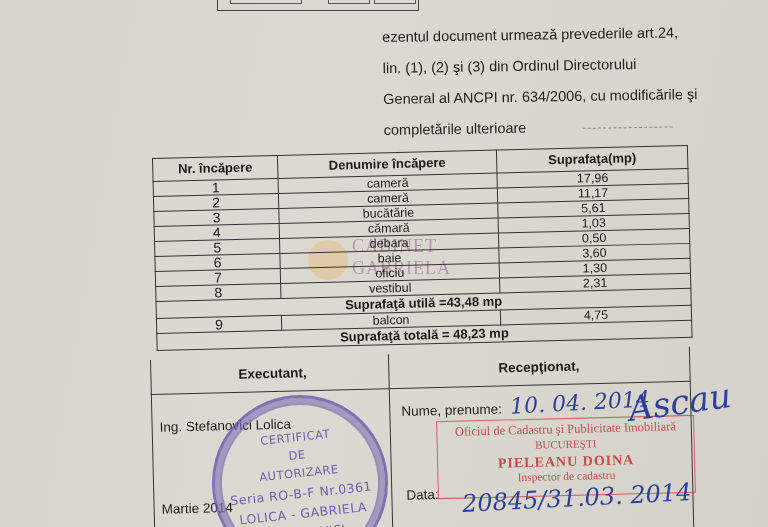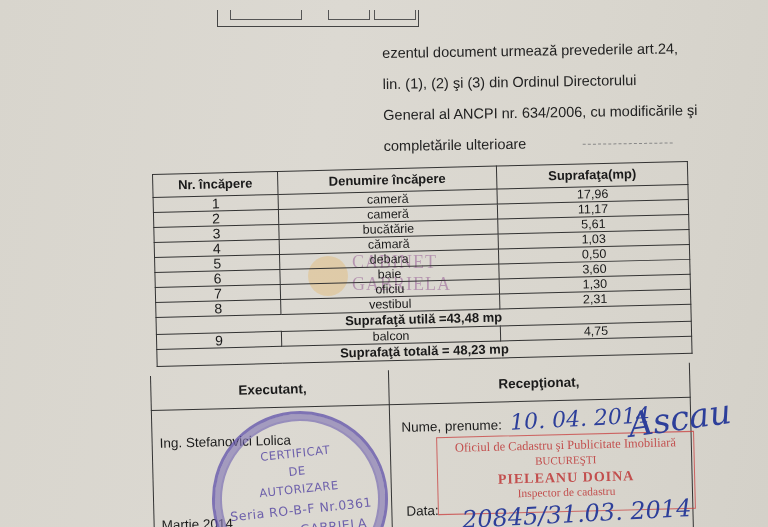--- a/index.html
+++ b/index.html
@@ -2,21 +2,21 @@
 <html><head>
   <meta charset="utf-8">
   <style>
     html, body { margin: 0; padding: 0; }
     body {
       width: 768px; height: 527px; overflow: hidden; position: relative;
       background: linear-gradient(100deg, #d8d5cd 0%, #dcd9d2 40%, #d9d6ce 70%, #d4d1c9 100%);
       font-family: "Liberation Sans", sans-serif;
       color: #1b1b1b;
     }
-    .page { position: absolute; left: 0; top: 16px; width: 768px; height: 445px; }
+    .page { position: absolute; left: 0; top: 0; width: 768px; height: 445px; }
 
     
     .top-box {
       position: absolute; left: 217px; top: -6px; width: 200px; height: 16px;
       border: 1.5px solid #444; border-top: none;
     }
     .top-box .cell { position: absolute; top: 0; height: 9px; border: 1.3px solid #555; border-top: none; }
 
     
     .note {

